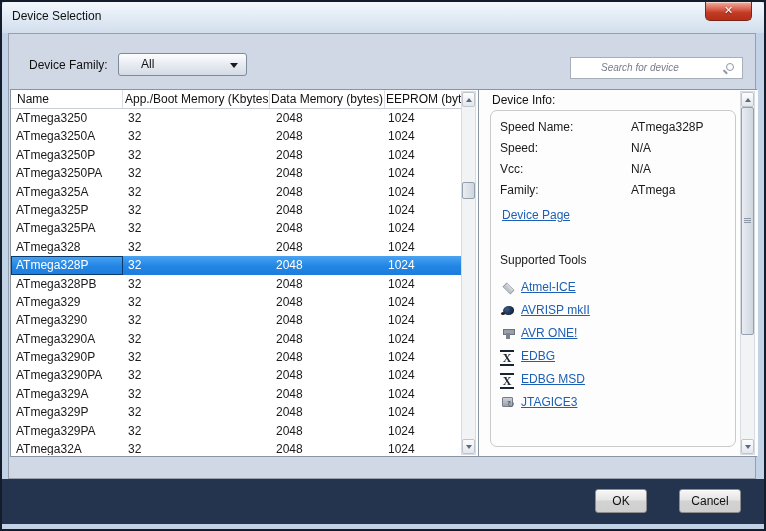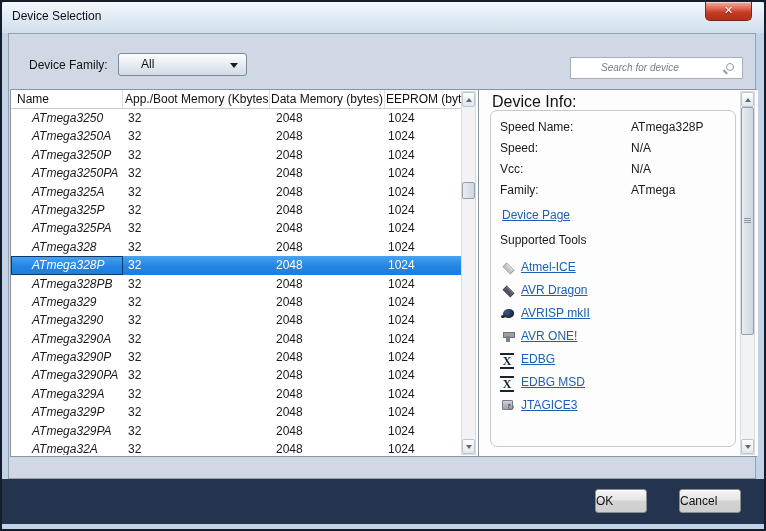--- a/index.html
+++ b/index.html
@@ -41,21 +41,21 @@
   .thead { position:absolute; left:0; top:0; width:450px; height:19px; background:#fff;
     border-bottom:1px solid #c9ced6; display:flex; font-size:12px; color:#111; }
   .hcell { line-height:18px; white-space:nowrap; overflow:hidden; border-right:1px solid #dadee4; }
   .h-name   { width:112px; padding-left:6px; }
   .h-app    { width:147px; padding-left:2px; }
   .h-data   { width:115px; padding-left:1px; }
   .h-eeprom { flex:1; padding-left:1px; border-right:none; }
   .tbody { position:absolute; left:0; top:19px; width:450px; height:346px; overflow:hidden; }
   .trow { display:flex; height:18.4px; line-height:18.4px; font-size:12px; color:#1a1a1a; background:#fff; }
   .tcell { white-space:nowrap; overflow:hidden; }
-  .c-name   { width:112px; padding-left:21px;font-style:italic; }
+  .c-name   { width:112px; padding-left:5px; }
   .c-app    { width:147px; padding-left:5px; }
   .c-data   { width:115px; padding-left:6px; }
   .c-eeprom { flex:1; padding-left:3px; }
   .trow.selected { background:linear-gradient(#49a3f1, #2285e4 55%, #1d7cdd); color:#fff; }
   .trow.selected .c-name { box-shadow:inset 0 0 0 1px #0a3a6b; }
 
   
   .vscroll { position:absolute; width:15px; background:#f2f3f5; border:1px solid #d8dce2; }
   .scroll-table { left:450px; top:1px; height:364px; }
   .sb-btn { position:absolute; left:0; width:13px; height:15px;
@@ -70,30 +70,30 @@
   .scroll-table .sb-thumb { top:90px; height:17px; }
   .panel-scroll { right:3px; top:1px; height:364px; }
   .panel-scroll .sb-thumb { top:15px; height:228px; }
   .sb-grip { position:absolute; left:2px; top:50%; width:7px; height:5px; margin-top:-3px;
     border-top:1px solid #8b95a3; border-bottom:1px solid #8b95a3; }
   .sb-grip::after { content:""; position:absolute; left:0; top:1px; width:7px; height:1px; background:#8b95a3; }
 
   
   .panel { position:absolute; left:467px; top:0; width:280px; height:366px;
     background:#fdfdfd; border-left:1px solid #8a95a3; }
-  .panel-title { position:absolute; left:13px; top:3px; font-size:16px; color:#111; }
+  .panel-title { position:absolute; left:13px; top:3px; font-size:12px; color:#111; }
   .group-box { position:absolute; left:11px; top:20px; width:246px; height:337px;
     border:1px solid #c9c9c9; border-radius:7px; padding:8px 0 0 9px; background:#fdfdfd; overflow:hidden; }
   .info-field { display:flex; height:21px; line-height:16px; font-size:12px; color:#1a1a1a; }
   .info-label { width:131px; }
   .info-value { flex:1; }
   .info-link { display:block; margin:4px 0 0 2px; height:18px; font-size:12px;
     color:#1d5fb4; text-decoration:underline; line-height:16px; }
   .info-link.first { margin-top:4px; }
-  .tools-title { margin:8px 0 2px 0; font-size:12px; color:#1a1a1a; height:16px; }
+  .tools-title { margin:28px 0 2px 0; font-size:12px; color:#1a1a1a; height:16px; }
   .tool-item { display:flex; align-items:flex-end; height:23px; font-size:12px; }
   .tool-icon { width:17px; height:14px; position:relative; margin-right:4px; flex:0 0 17px; }
   .tool-link { color:#1d5fb4; text-decoration:underline; }
   
   .i-flat-diamond::before { content:""; position:absolute; left:3px; top:3px; width:9px; height:9px;
     background:linear-gradient(#d9dce1,#b4b9c1); border:1px solid #8d939d; transform:rotate(45deg) scale(1,.55); }
   .i-dark-diamond::before { content:""; position:absolute; left:3px; top:3px; width:9px; height:9px;
     background:linear-gradient(#6a7078,#3a4049); border:1px solid #2c3138; transform:rotate(45deg) scale(1,.55); }
   .i-blob::before { content:""; position:absolute; left:3px; top:3px; width:11px; height:9px;
     background:radial-gradient(circle at 35% 35%, #3d5a85, #16263f 70%); border-radius:55% 45% 50% 50%; }
@@ -107,21 +107,21 @@
     color:#1a2430; text-align:center; line-height:12px; }
   .i-xbars::before { content:"X"; position:absolute; left:0; top:1px; width:14px;
     border-top:2px solid #1a2430; border-bottom:2px solid #1a2430; }
   .i-box-refresh::before { content:""; position:absolute; left:2px; top:2px; width:9px; height:8px;
     background:linear-gradient(#cdd1d8,#9ba1ab); border:1px solid #767d88; border-radius:1px; }
   .i-box-refresh::after { content:"\21BB"; position:absolute; left:7px; top:4px; font-size:9px; color:#5d6570; }
 
   
   .footer { position:absolute; left:0; top:477px; width:762px; height:45px; background:#25344e; }
   .btn { position:absolute; top:10px; height:24px; background:linear-gradient(#f7f7f7,#e5e5e5 45%,#d3d3d3 50%,#cfcfcf);
-    border:1px solid #8c8d8e; border-radius:3px; font-size:12px; color:#111; line-height:22px;
+    border:1px solid #8c8d8e; border-radius:3px; font-size:12px; color:#111; text-align:center; line-height:22px;
     box-shadow:inset 0 1px 0 #fff; cursor:default; }
   .btn-ok { left:593px; width:52px; }
   .btn-cancel { left:677px; width:62px; }
 </style>
 </head>
 <body>
 
 <div class="dialog">
 
   <div class="titlebar">
@@ -305,24 +305,20 @@
           <div id="info-links">
               <a class="info-link">Device Page</a>
             </div>
           <div class="tools-title">Supported Tools</div>
           <div id="tool-list">
               <div class="tool-item">
                 <span class="tool-icon i-flat-diamond"></span>
                 <a class="tool-link">Atmel-ICE</a>
               </div>
               <div class="tool-item">
-                <span class="tool-icon i-dark-diamond"></span>
-                <a class="tool-link">AVR Dragon</a>
-              </div>
-              <div class="tool-item">
                 <span class="tool-icon i-blob"></span>
                 <a class="tool-link">AVRISP mkII</a>
               </div>
               <div class="tool-item">
                 <span class="tool-icon i-probe"></span>
                 <a class="tool-link">AVR ONE!</a>
               </div>
               <div class="tool-item">
                 <span class="tool-icon i-xbars"></span>
                 <a class="tool-link">EDBG</a>

